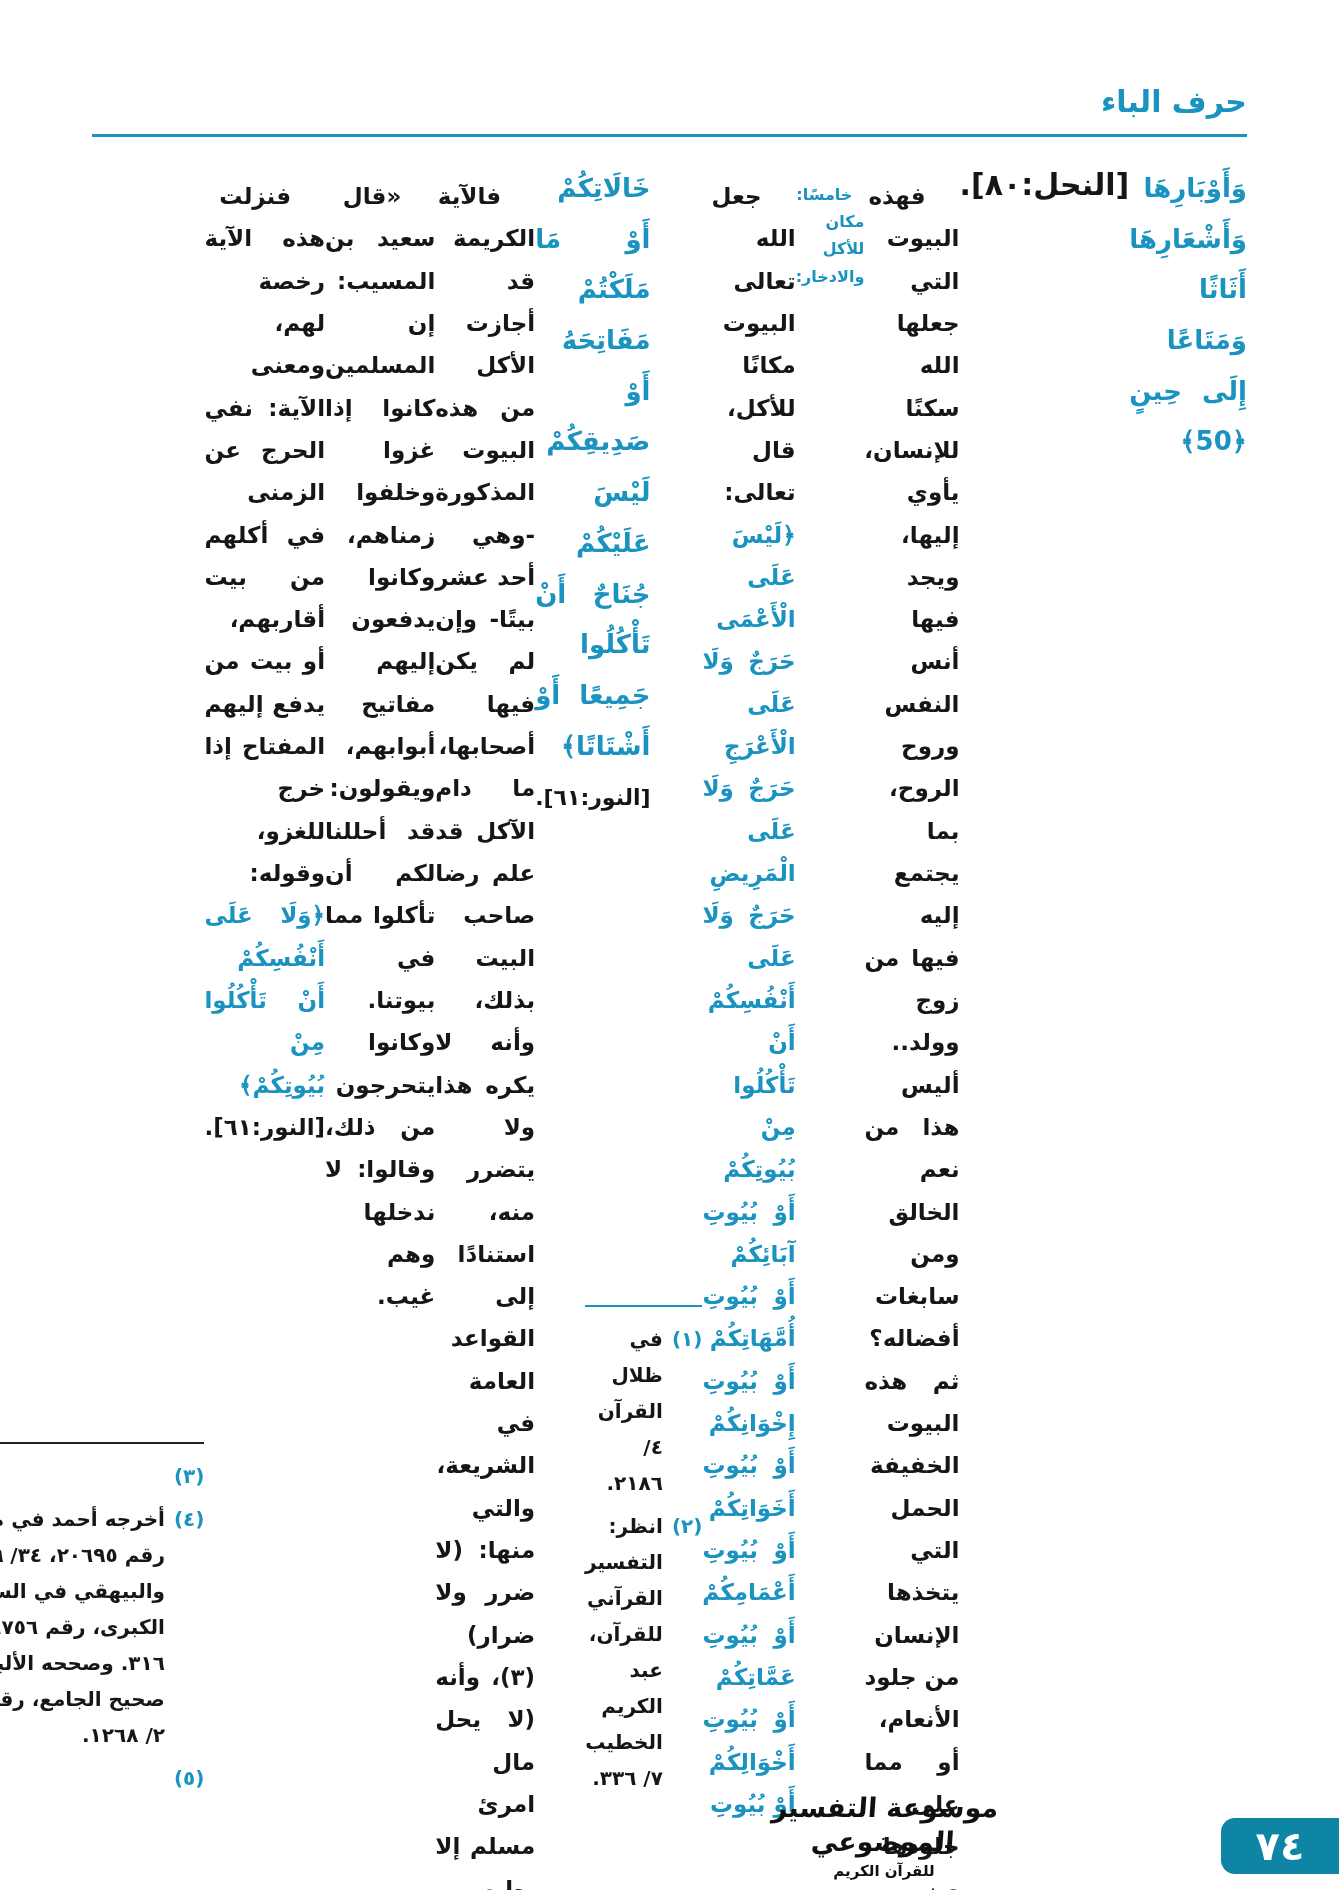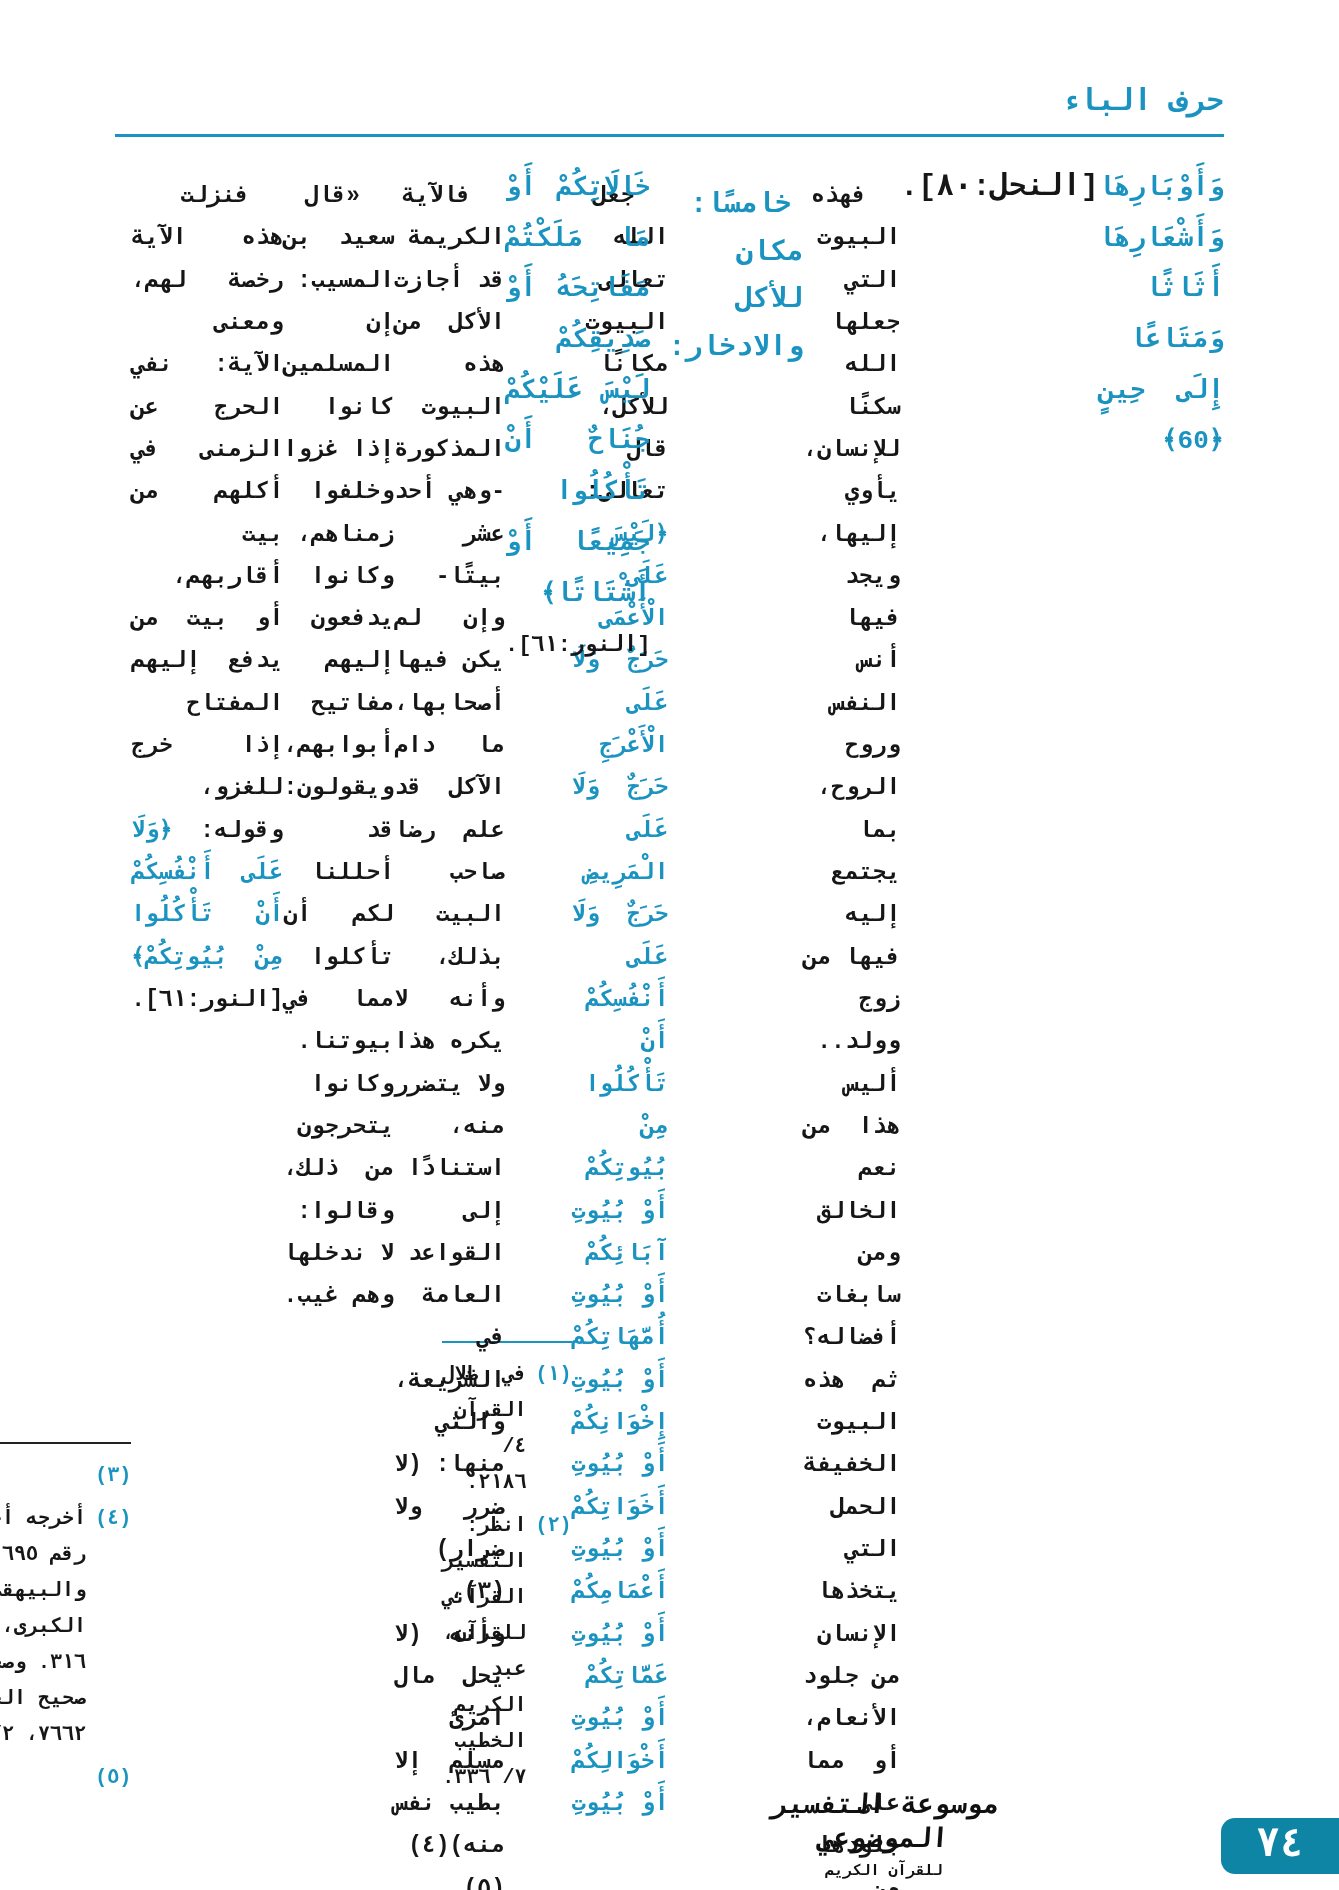--- a/index.html
+++ b/index.html
@@ -12,21 +12,21 @@
   html,body{width:1339px;}
   body{
     width:1339px;height:1890px;
     background:var(--paper);
     font-family:"DejaVu Sans",sans-serif;
     direction:rtl;
     color:var(--text);
     position:relative;
     overflow:hidden;
   }
-  .page{width:100%;height:100%;padding:84px 115px 0;position:relative;overflow:hidden;font-family:Liberation Mono, monospace;}
+  .page{width:100%;height:100%;padding:84px 92px 0;position:relative;overflow:hidden;}
 
   
   .hdr-title{
     font-size:30px;font-weight:700;color:var(--accent);
     text-align:right;line-height:1.2;letter-spacing:1px;
   }
   .hdr-rule{height:3px;background:var(--accent);margin-top:14px;}
 
   
   .columns{display:flex;gap:38px;margin-top:26px;height:1648px;}
@@ -38,21 +38,21 @@
   }
   .verse-single{text-align-last:justify;white-space:normal;}
   .ref-inline{color:var(--text);font-size:22px;}
   .verse-ref{font-size:30px;font-weight:700;margin-top:4px;text-align:right;}
 
   p.body{
     font-size:23px;font-weight:700;line-height:1.84;
     text-align:justify;text-indent:34px;margin-top:12px;
   }
   .subheading{
-    font-size:28px;font-weight:700;color:var(--accent);
+    font-size:16px;font-weight:700;color:var(--accent);
     margin-top:18px;text-indent:12px;line-height:1.7;
   }
   .verse-inline{color:var(--accent);}
 
   
   .fn-block{margin-top:auto;padding-bottom:8px;}
   .fn-sep{height:2px;background:var(--accent);margin-bottom:14px;}
   .fn-sep.dark{background:#222;width:300px;}
   .fn{
     display:flex;gap:9px;font-size:20px;line-height:1.8;
@@ -86,21 +86,21 @@
 <div class="page">
 
   <header>
     <div class="hdr-title">حرف الباء</div>
     <div class="hdr-rule"></div>
   </header>
 
   <main class="columns">
 
     <section class="col col-right">
-      <div class="verse verse-single">وَأَوْبَارِهَا وَأَشْعَارِهَا أَثَاثًا وَمَتَاعًا إِلَى حِينٍ ﴿60﴾</div>
+      <div class="verse verse-single">وَأَوْبَارِهَا وَأَشْعَارِهَا أَثَاثًا وَمَتَاعًا إِلَى حِينٍ ﴿50﴾</div>
       <div class="verse-ref">[النحل:٨٠].</div>
 
       <p class="body">فهذه البيوت التي جعلها الله سكنًا للإنسان، يأوي إليها، ويجد فيها أنس النفس وروح الروح، بما يجتمع إليه فيها من زوج وولد.. أليس هذا من نعم الخالق ومن سابغات أفضاله؟ ثم هذه البيوت الخفيفة الحمل التي يتخذها الإنسان من جلود الأنعام، أو مما على جلودها من أصواف وأوبار وأشعار- أليست مما يسر الله للإنسان، ومكن له منها؟(٢).</p>
 
       <h2 class="subheading">خامسًا: مكان للأكل والادخار:</h2>
 
       <p class="body"><span>جعل الله تعالى البيوت مكانًا للأكل، قال تعالى: </span><span class="verse-inline">﴿لَيْسَ عَلَى الْأَعْمَى حَرَجٌ وَلَا عَلَى الْأَعْرَجِ حَرَجٌ وَلَا عَلَى الْمَرِيضِ حَرَجٌ وَلَا عَلَى أَنْفُسِكُمْ أَنْ تَأْكُلُوا مِنْ بُيُوتِكُمْ أَوْ بُيُوتِ آبَائِكُمْ أَوْ بُيُوتِ أُمَّهَاتِكُمْ أَوْ بُيُوتِ إِخْوَانِكُمْ أَوْ بُيُوتِ أَخَوَاتِكُمْ أَوْ بُيُوتِ أَعْمَامِكُمْ أَوْ بُيُوتِ عَمَّاتِكُمْ أَوْ بُيُوتِ أَخْوَالِكُمْ أَوْ بُيُوتِ</span></p>
 
       <div class="fn-block">
         <div class="fn-sep"></div>

